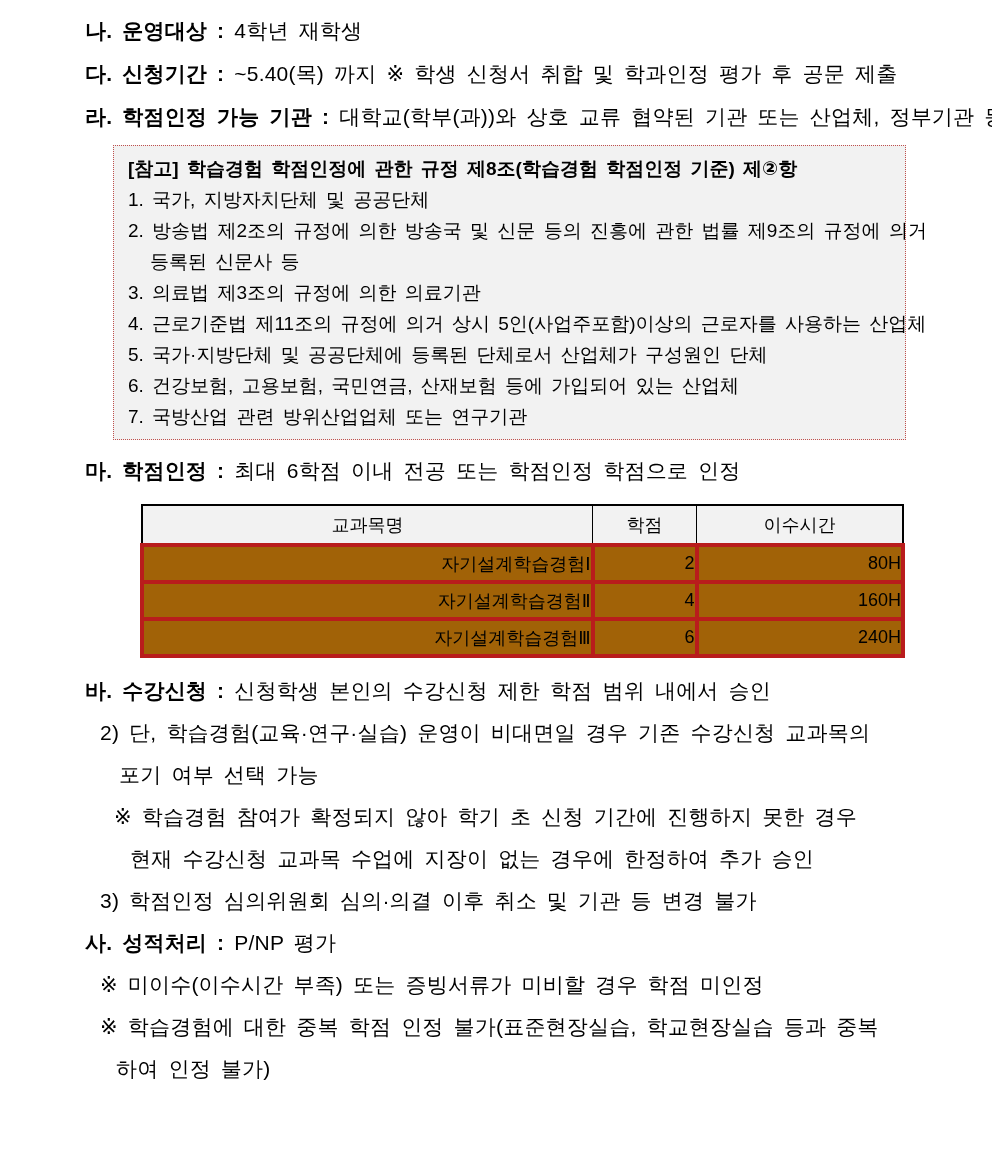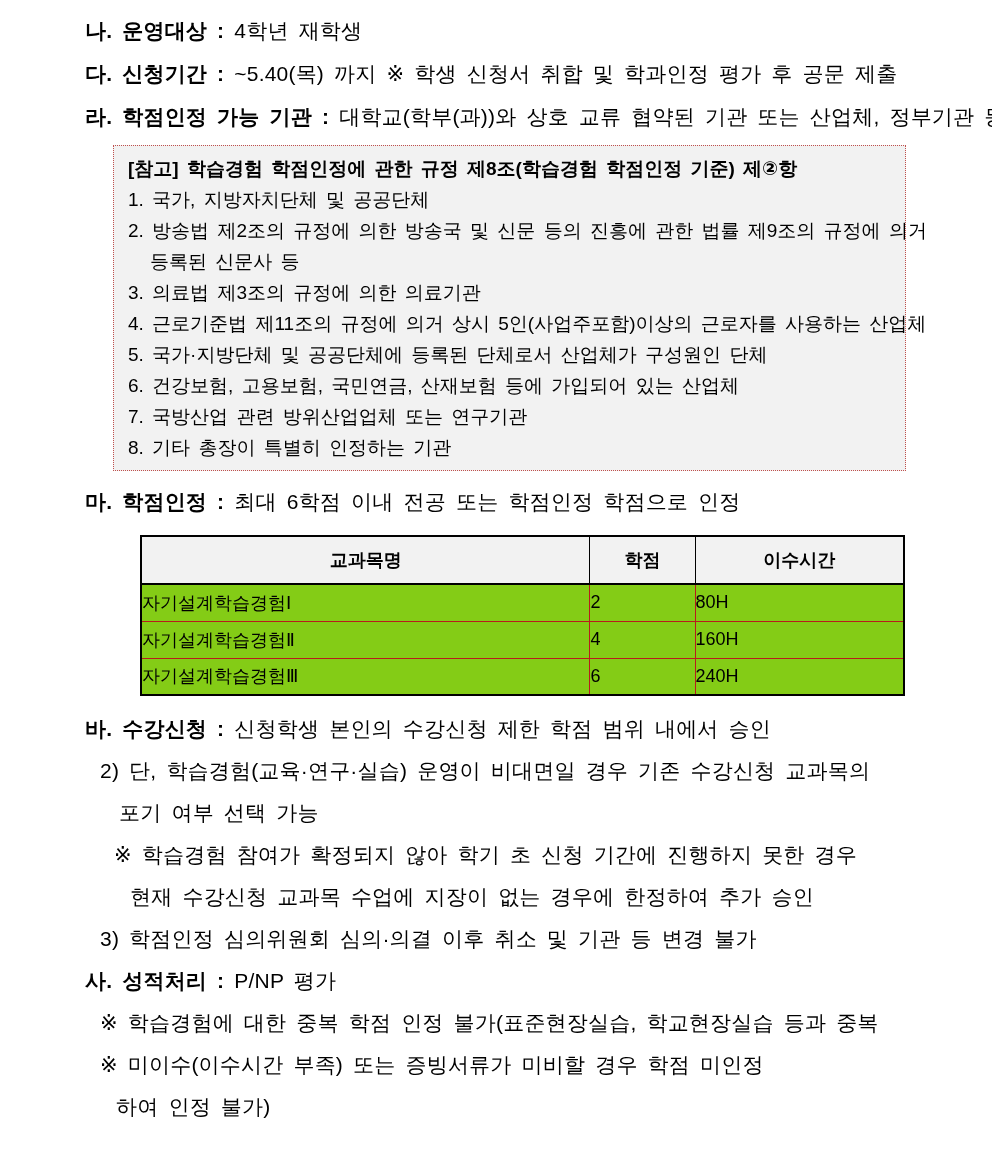--- a/index.html
+++ b/index.html
@@ -44,25 +44,25 @@
     margin:18px 0 0 55px;
     width:765px;
     border-collapse:collapse;
     border:2px solid #000;
     font-size:18px;
   }
   .credit-table th{
     background:var(--th-bg);
     border:1px solid #000;
     border-bottom:2px solid #000;
-    height:48px;font-weight:bold;text-align:center;margin-top:26px;
+    height:40px;font-weight:normal;text-align:center;margin-top:26px;
   }
   .credit-table td{
-    border:1px solid #b91c1c;
-    height:37px;text-align:left;background:#84cc16;
+    border:4px solid #b91c1c;
+    height:37px;text-align:right;background:#a16207;
   }
 
   
   .ln{
     font-size:21px;line-height:30px;margin-top:12px;
     white-space:nowrap;word-spacing:4px;letter-spacing:0.2px;
   }
   .ln.num{padding-left:15px;}
   .ln.num_cont{padding-left:34px;}
   .ln.note{padding-left:29px;}
@@ -91,21 +91,20 @@
     <div class="ref-title">[참고] 학습경험 학점인정에 관한 규정 제8조(학습경험 학점인정 기준) 제②항</div>
     <div id="ref-items">
         <div class="ref-line">1. 국가, 지방자치단체 및 공공단체</div>
         <div class="ref-line">2. 방송법 제2조의 규정에 의한 방송국 및 신문 등의 진흥에 관한 법률 제9조의 규정에 의거</div>
         <div class="ref-line cont">등록된 신문사 등</div>
         <div class="ref-line">3. 의료법 제3조의 규정에 의한 의료기관</div>
         <div class="ref-line">4. 근로기준법 제11조의 규정에 의거 상시 5인(사업주포함)이상의 근로자를 사용하는 산업체</div>
         <div class="ref-line">5. 국가·지방단체 및 공공단체에 등록된 단체로서 산업체가 구성원인 단체</div>
         <div class="ref-line">6. 건강보험, 고용보험, 국민연금, 산재보험 등에 가입되어 있는 산업체</div>
         <div class="ref-line">7. 국방산업 관련 방위산업업체 또는 연구기관</div>
-        <div class="ref-line">8. 기타 총장이 특별히 인정하는 기관</div>
       </div>
   </div>
 
   <div class="sec mt16">
     <span class="lbl">마. 학점인정</span><span class="lbl"> : </span><span>최대 6학점 이내 전공 또는 학점인정 학점으로 인정</span>
   </div>
 
   <table class="credit-table">
     <thead>
       <tr id="table-head-row">
@@ -143,18 +142,18 @@
       <div class="ln note">※ 학습경험 참여가 확정되지 않아 학기 초 신청 기간에 진행하지 못한 경우</div>
       <div class="ln note_cont">현재 수강신청 교과목 수업에 지장이 없는 경우에 한정하여 추가 승인</div>
       <div class="ln num">3) 학점인정 심의위원회 심의·의결 이후 취소 및 기관 등 변경 불가</div>
     </div>
 
   <div class="sec mt12">
     <span class="lbl">사. 성적처리</span><span class="lbl"> : </span><span>P/NP 평가</span>
   </div>
 
   <div id="sa-lines">
+      <div class="ln sa_note">※ 미이수(이수시간 부족) 또는 증빙서류가 미비할 경우 학점 미인정</div>
       <div class="ln sa_note">※ 학습경험에 대한 중복 학점 인정 불가(표준현장실습, 학교현장실습 등과 중복</div>
-      <div class="ln sa_note">※ 미이수(이수시간 부족) 또는 증빙서류가 미비할 경우 학점 미인정</div>
       <div class="ln sa_note_cont">하여 인정 불가)</div>
     </div>
 
 </div>
 
 </body></html>

